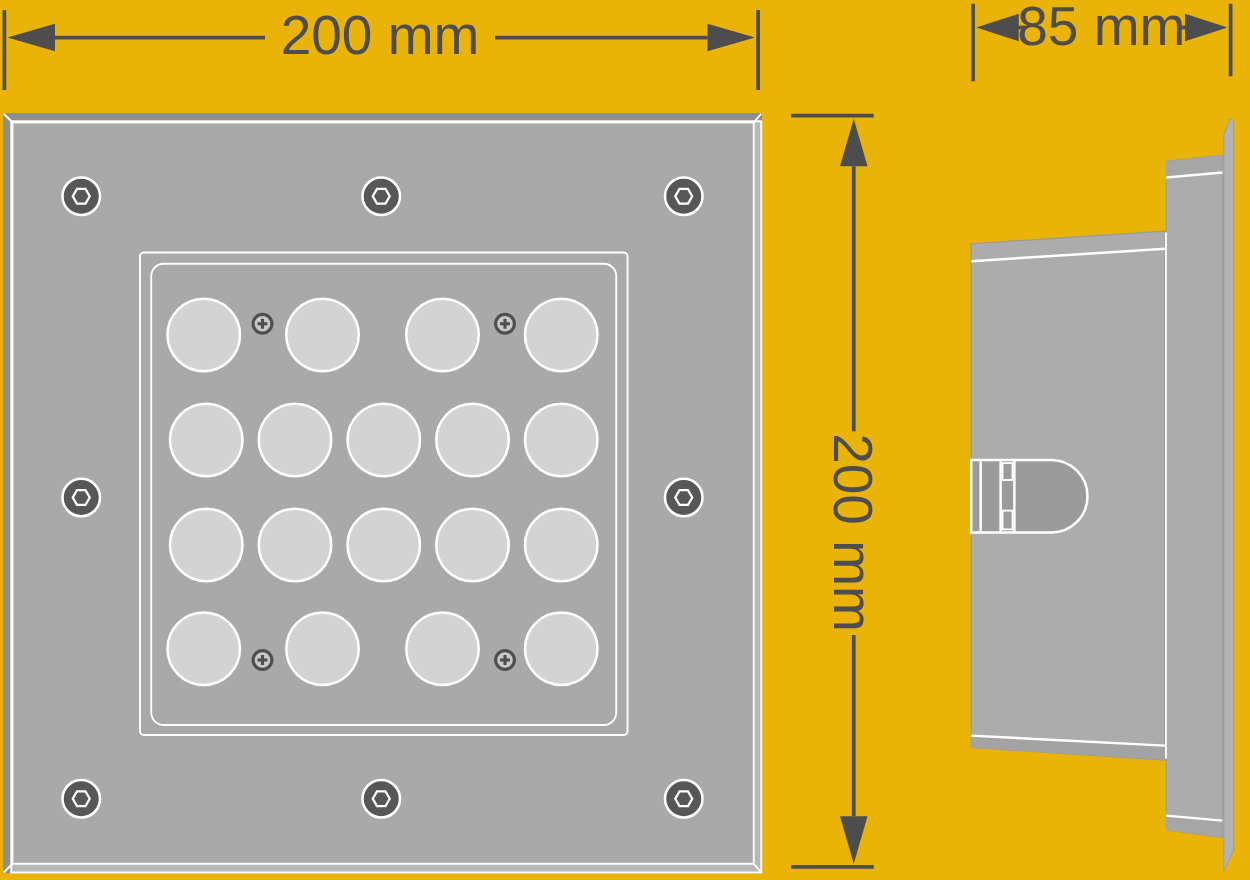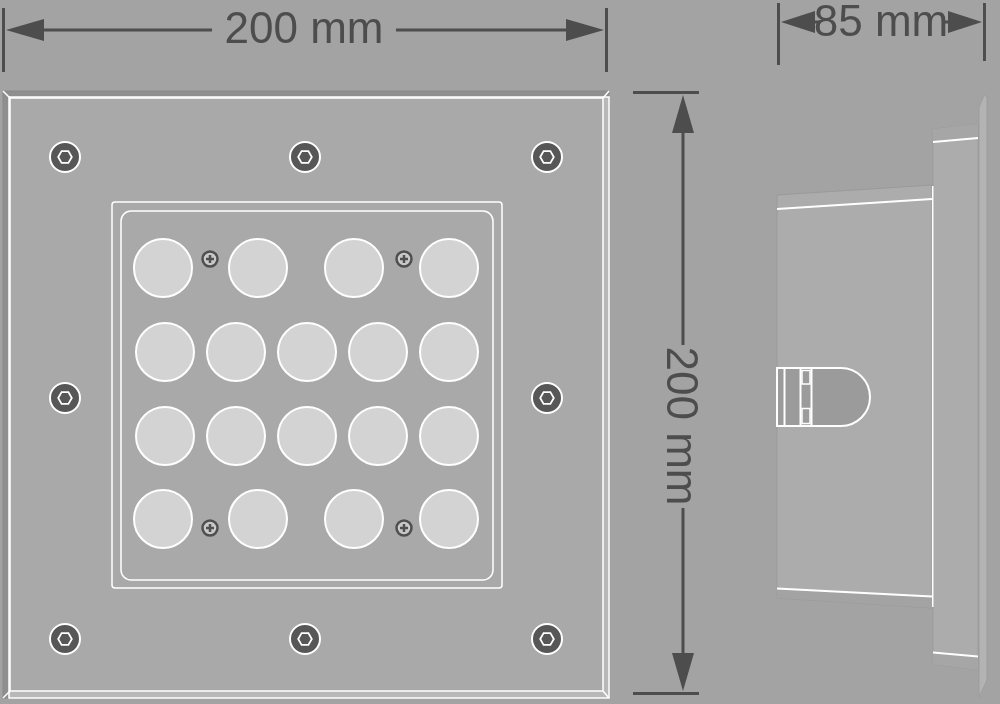--- a/index.html
+++ b/index.html
@@ -1,16 +1,16 @@
 <!DOCTYPE html>
 <html><head>
 <meta charset="utf-8">
 <style>
   html,body{margin:0;padding:0;background:#ffffff;}
-  .stage{position:relative;width:1000px;height:704px;background:#a3a3a3;overflow:hidden;
+  .stage{position:relative;width:1000px;height:704px;background:#eab308;overflow:hidden;
          font-family:"Liberation Sans", sans-serif;}
   svg{display:block;}
   .dim-label{font-family:"Liberation Sans", sans-serif;font-size:44px;fill:#4d4d4d;}
 </style>
 </head>
 <body>
 
 <div class="stage">
 <svg width="1000" height="704" viewBox="0 0 1000 704">
 

